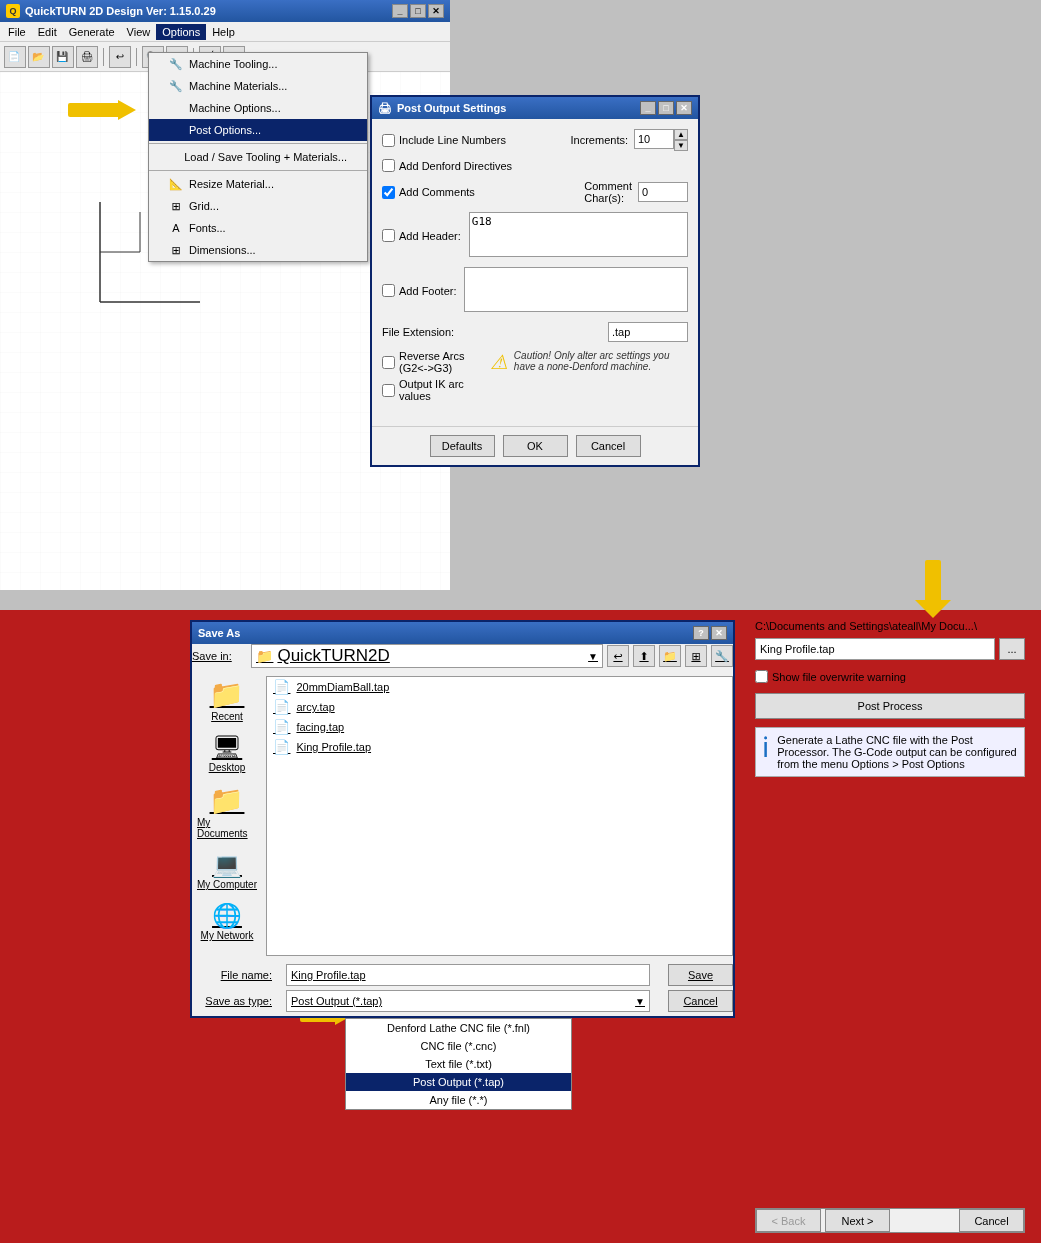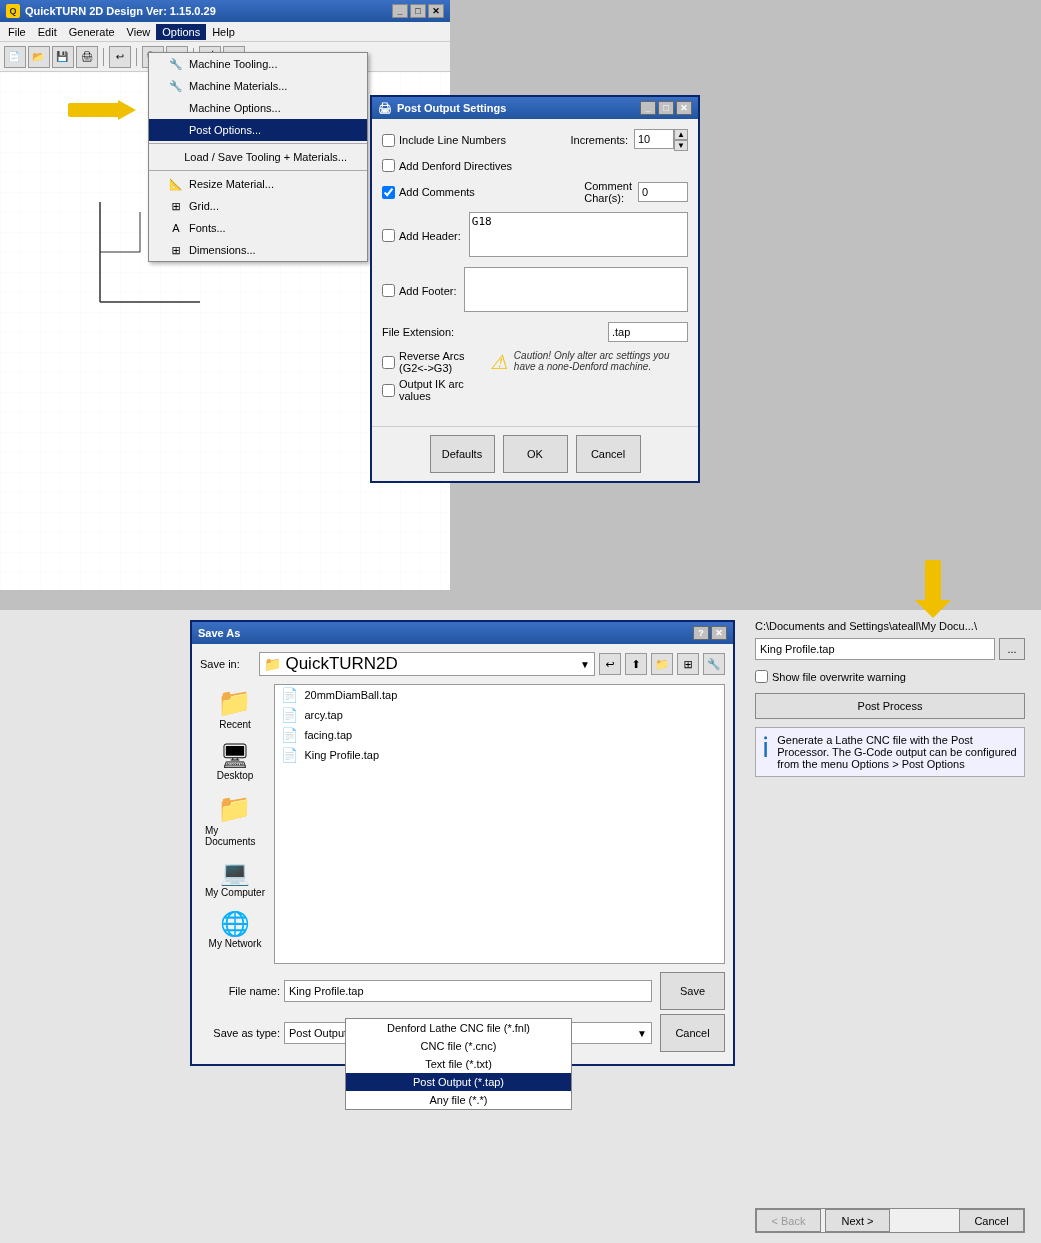--- a/index.html
+++ b/index.html
@@ -265,52 +265,52 @@
     }
     .dialog-footer {
       border-top: 1px solid #ccc;
       padding: 8px;
       display: flex;
       justify-content: center;
       gap: 8px;
     }
     .win-btn {
       min-width: 65px;
-      height: 38px;
+      height: 22px;
       background: #e0e0e0;
       border: 1px solid #888;
       font-size: 11px;
       cursor: pointer;
       display: flex; align-items: center; justify-content: center;
       padding: 0 8px;
     }
 
     
     .bottom-section {
       position: absolute;
       top: 610px;
       left: 0;
       width: 1041px;
       height: 633px;
-      background: #e5e5e5;
+      background: #b91c1c;
     }
 
     
     .dialog-saveas {
       position: absolute;
       top: 10px;
       left: 190px;
       width: 545px;
       background: #f0f0f0;
       border: 2px solid #0a246a;
       z-index: 200;
     }
 
     .saveas-content {
-      padding: 8px;
+      text-decoration: underline;
     }
 
     .saveas-toolbar {
       display: flex;
       align-items: center;
       margin-bottom: 8px;
       gap: 4px;
     }
     .saveas-label {
       font-size: 11px;
@@ -378,21 +378,21 @@
       font-size: 14px;
     }
 
     .saveas-footer {
       margin-top: 8px;
     }
     .saveas-row {
       display: flex;
       align-items: center;
       margin-bottom: 4px;
-      gap: 4px;
+      gap: 14px;
     }
     .saveas-field-label {
       font-size: 11px;
       min-width: 80px;
       text-align: right;
     }
     .saveas-input {
       flex: 1;
       height: 22px;
       border: 1px solid #999;

